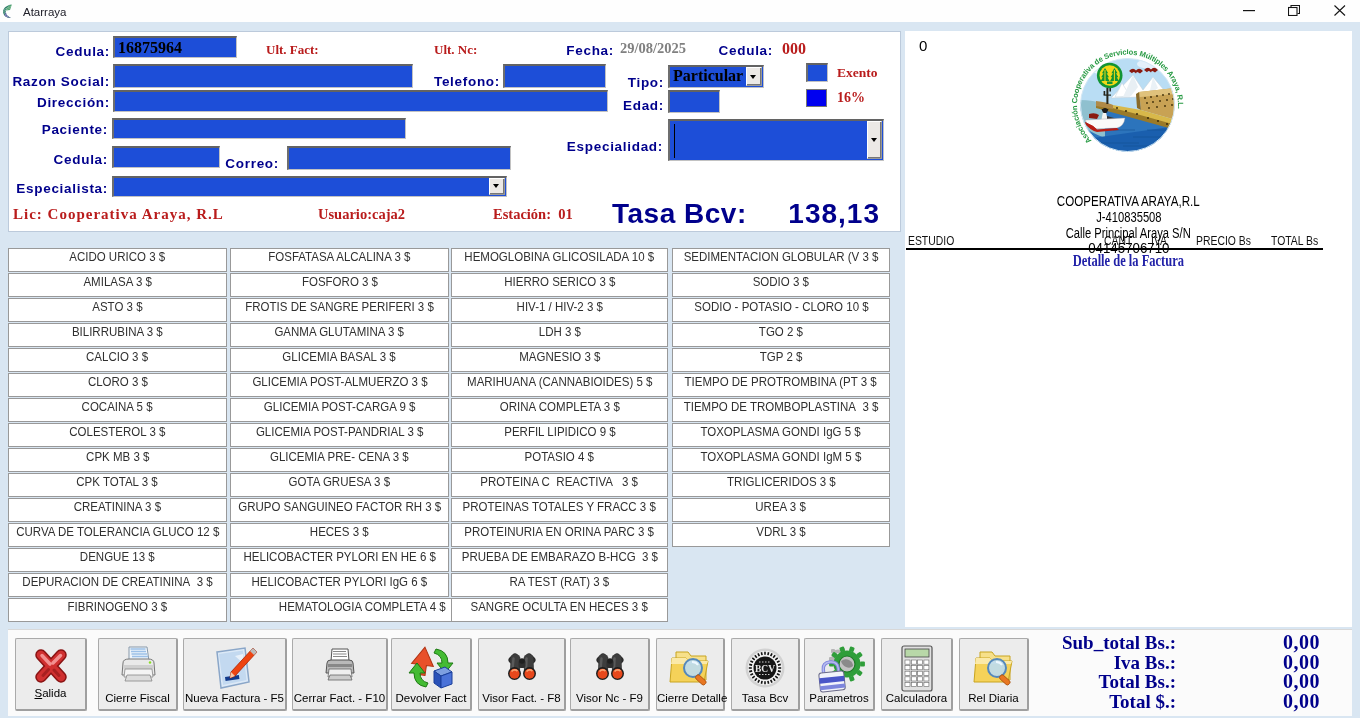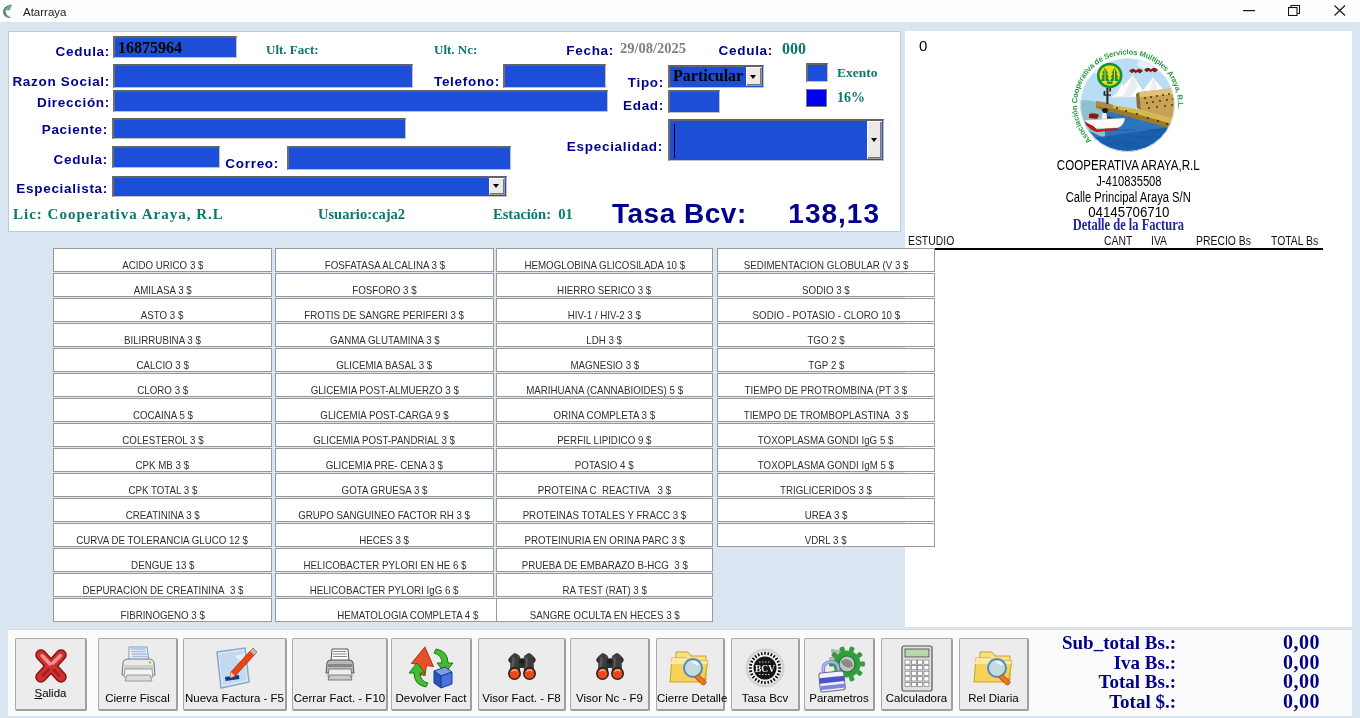--- a/index.html
+++ b/index.html
@@ -2,32 +2,32 @@
 <html><head><meta charset="utf-8">
 <style>
 *{margin:0;padding:0;box-sizing:border-box}
 html,body{width:1360px;height:718px;overflow:hidden}
 body{font-family:"Liberation Sans",sans-serif;background:#d9e6f2;position:relative}
 .abs{position:absolute}
 .titlebar{position:absolute;left:0;top:0;width:1360px;height:22px;background:#fefefe;}
 .title-text{position:absolute;left:23px;top:6px;font-size:11.5px;color:#20202a;}
 .panel{position:absolute;background:#fff;}
 .lbl{position:absolute;color:#00008c;font-weight:bold;font-size:13.5px;letter-spacing:0.7px;text-align:right;}
-.slbl{position:absolute;color:#0f766e;font-weight:bold;font-family:"Liberation Serif",serif;font-size:14px;}
+.slbl{position:absolute;color:#b91c1c;font-weight:bold;font-family:"Liberation Serif",serif;font-size:14px;}
 .inp{position:absolute;background:#1d4ed8;border:1px solid #c2c2c2;border-top:2px solid #636363;border-left:2px solid #6e6e6e;}
 .combo-btn{position:absolute;background:#ece9e6;border:1px solid #999;border-top-color:#fff;border-left-color:#fff;box-shadow:inset -1px -1px 0 #777;}
 .arrow{width:0;height:0;border-left:3.5px solid transparent;border-right:3.5px solid transparent;border-top:4px solid #000;position:absolute;}
-.gbtn{position:absolute;background:#fff;border:1px solid #999;color:#303030;font-size:11px;text-align:center;display:flex;align-items:flex-end;justify-content:center;white-space:nowrap;margin-left:45px;}
+.gbtn{position:absolute;background:#fff;border:1px solid #999;color:#303030;font-size:13px;text-align:center;display:flex;align-items:flex-start;justify-content:center;white-space:nowrap;}
 .gbtn span{display:inline-block;transform:scaleX(0.885);}
 .tbtn{position:absolute;top:638px;height:73px;background:#ececec;border:1px solid #aaa;border-right:2px solid #9f9f9f;border-bottom:2px solid #9f9f9f;border-radius:2px;}
 .tbtn .cap{position:absolute;bottom:5px;left:0;right:0;text-align:center;font-size:11.5px;color:#000;white-space:nowrap;}
 .tbtn svg{position:absolute;left:50%;transform:translateX(-50%);}
 .tot-lbl{position:absolute;width:270px;text-align:right;font-family:"Liberation Serif",serif;font-weight:bold;font-size:19px;color:#00008b;}
 .tot-val{position:absolute;width:140px;text-align:right;font-family:"Liberation Serif",serif;font-weight:bold;font-size:20px;color:#00008b;letter-spacing:0.5px;}
-.rcpt{font-size:14px;color:#000;position:absolute;width:447px;text-align:center;}
+.rcpt{font-size:14px;color:#000;position:absolute;width:447px;text-align:center;margin-top:36px;}
 .narrow{display:inline-block;transform:scaleX(0.8);transform-origin:50% 50%;white-space:nowrap;}
 </style></head>
 <body>
 <div class="abs" style="left:0;top:22px;width:1360px;height:696px;background:#d9e6f2"></div>
 
 <div class="titlebar">
  <svg class="abs" style="left:2px;top:4px" width="14" height="14" viewBox="0 0 14 14">
    <path d="M9.8 0.6 C4.6 1.2 1.0 4.4 1.1 7.9 C1.2 11.4 4.6 14 8.9 13.7 C5.9 12.8 3.9 10.6 3.8 7.8 C3.7 4.7 6.2 1.8 9.8 0.6 Z" fill="#2f7f6a"></path>
    <path d="M9.8 0.6 C6.4 1.6 4.1 4.0 3.8 6.5 L8 6 Z" fill="#3d9a60"></path>
    <path d="M3.8 7.8 C4.0 10.5 5.9 12.8 8.9 13.7 C6.3 13.9 4.0 13.1 2.4 11.5 Z" fill="#6668a8"></path>

